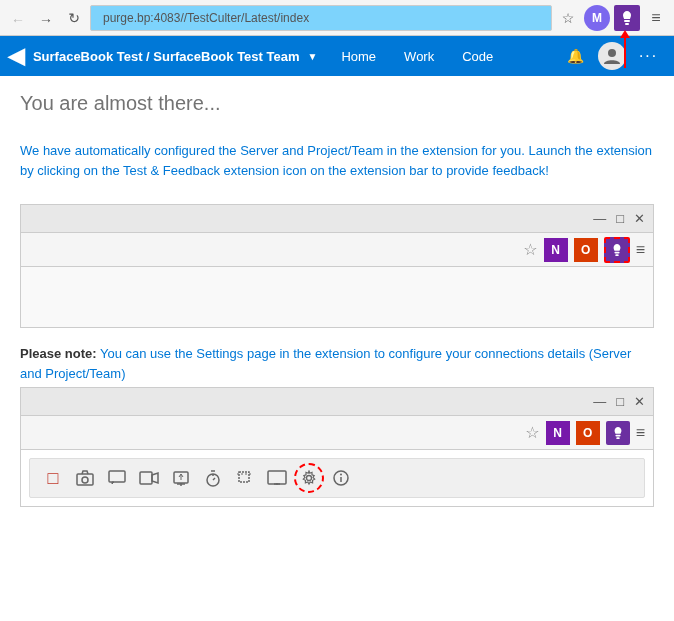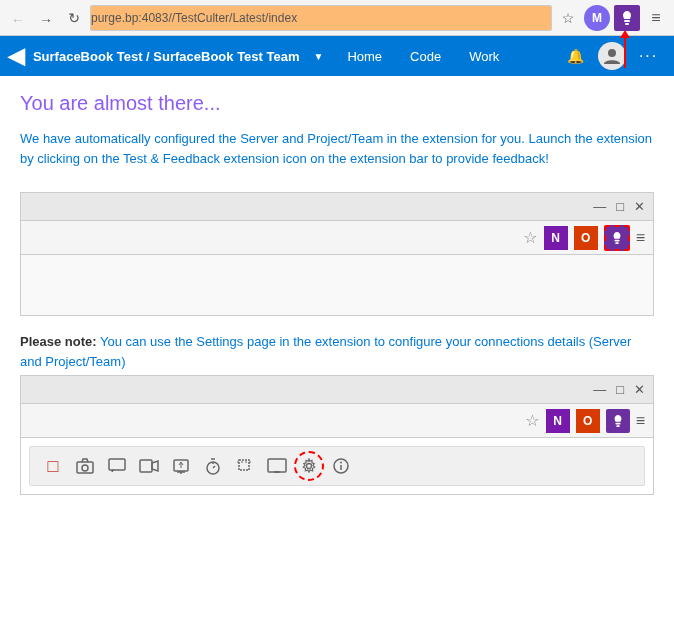--- a/index.html
+++ b/index.html
@@ -17,25 +17,25 @@
     }
     .nav-btn {
       width: 24px; height: 24px;
       display: flex; align-items: center; justify-content: center;
       cursor: pointer; color: #555; font-size: 14px;
       background: none; border: none;
     }
     .nav-btn:disabled { color: #bbb; cursor: default; }
     .address-bar {
       flex: 1;
-      background: #fdba74;
+      background: #7dd3fc;
       border: 1px solid #ccc;
       border-radius: 2px;
       height: 26px;
-      padding: 0 0;
+      padding: 0 12px;
       font-size: 12px;
       color: #333;
       display: flex; align-items: center;
     }
     .browser-icon {
       width: 24px; height: 24px;
       display: flex; align-items: center; justify-content: center;
       font-size: 14px; color: #555; cursor: pointer;
     }
     .extension-icon-browser {
@@ -65,21 +65,21 @@
       display: flex;
       align-items: center;
       height: 40px;
       padding: 0 8px;
       gap: 4px;
     }
     .vsts-logo {
       color: white; font-size: 18px; font-weight: bold; margin-right: 4px;
     }
     .vsts-project {
-      color: white; font-size: 13px; font-weight: 600; margin-right: 10px;
+      color: white; font-size: 13px; font-weight: 600; margin-right: 4px;
     }
     .vsts-chevron {
       color: white; font-size: 10px; margin-right: 8px;
     }
     .vsts-nav-item {
       color: white; font-size: 13px; padding: 15px 12px; cursor: pointer; height: 24px; display: flex; align-items: center;
     }
     .vsts-spacer { flex: 1; }
     .vsts-icon-btn {
       width: 36px; height: 40px;
@@ -95,22 +95,22 @@
     }
 
     
     .main-content {
       padding: 16px 20px;
       position: relative;
     }
     .heading {
       font-size: 20px;
       font-weight: 400;
-      color: #8b5cf6;
-      margin-bottom: 14px;
+      color: #737373;
+      margin-bottom: 26px;
     }
     .description {
       font-size: 13px;
       color: #0078d7;
       line-height: 1.5;
       margin-bottom: 24px;
     }
 
     
     .browser-mockup {
@@ -241,22 +241,22 @@
   </div>
   <span class="menu-btn">≡</span>
 </div>
 
 <div class="navbar-wrapper">
   <div class="vsts-navbar">
     <span class="vsts-logo" style="font-size:22px;color:white;">◀</span>
     <span class="vsts-project">SurfaceBook Test / SurfaceBook Test Team</span>
     <span class="vsts-chevron">▼</span>
     <span class="vsts-nav-item">Home</span>
+    <span class="vsts-nav-item">Work</span>
     <span class="vsts-nav-item">Code</span>
-    <span class="vsts-nav-item">Work</span>
     <div class="vsts-spacer"></div>
     <span class="vsts-icon-btn" style="font-size:14px;">🔔</span>
     <div class="vsts-avatar">
       <svg width="20" height="20" viewBox="0 0 20 20">
         <circle cx="10" cy="7" r="4" fill="#666"></circle>
         <path d="M2 18 C2 13 18 13 18 18Z" fill="#666"></path>
       </svg>
     </div>
     <span class="vsts-icon-btn" style="font-size:16px;letter-spacing:1px;">···</span>
   </div>

